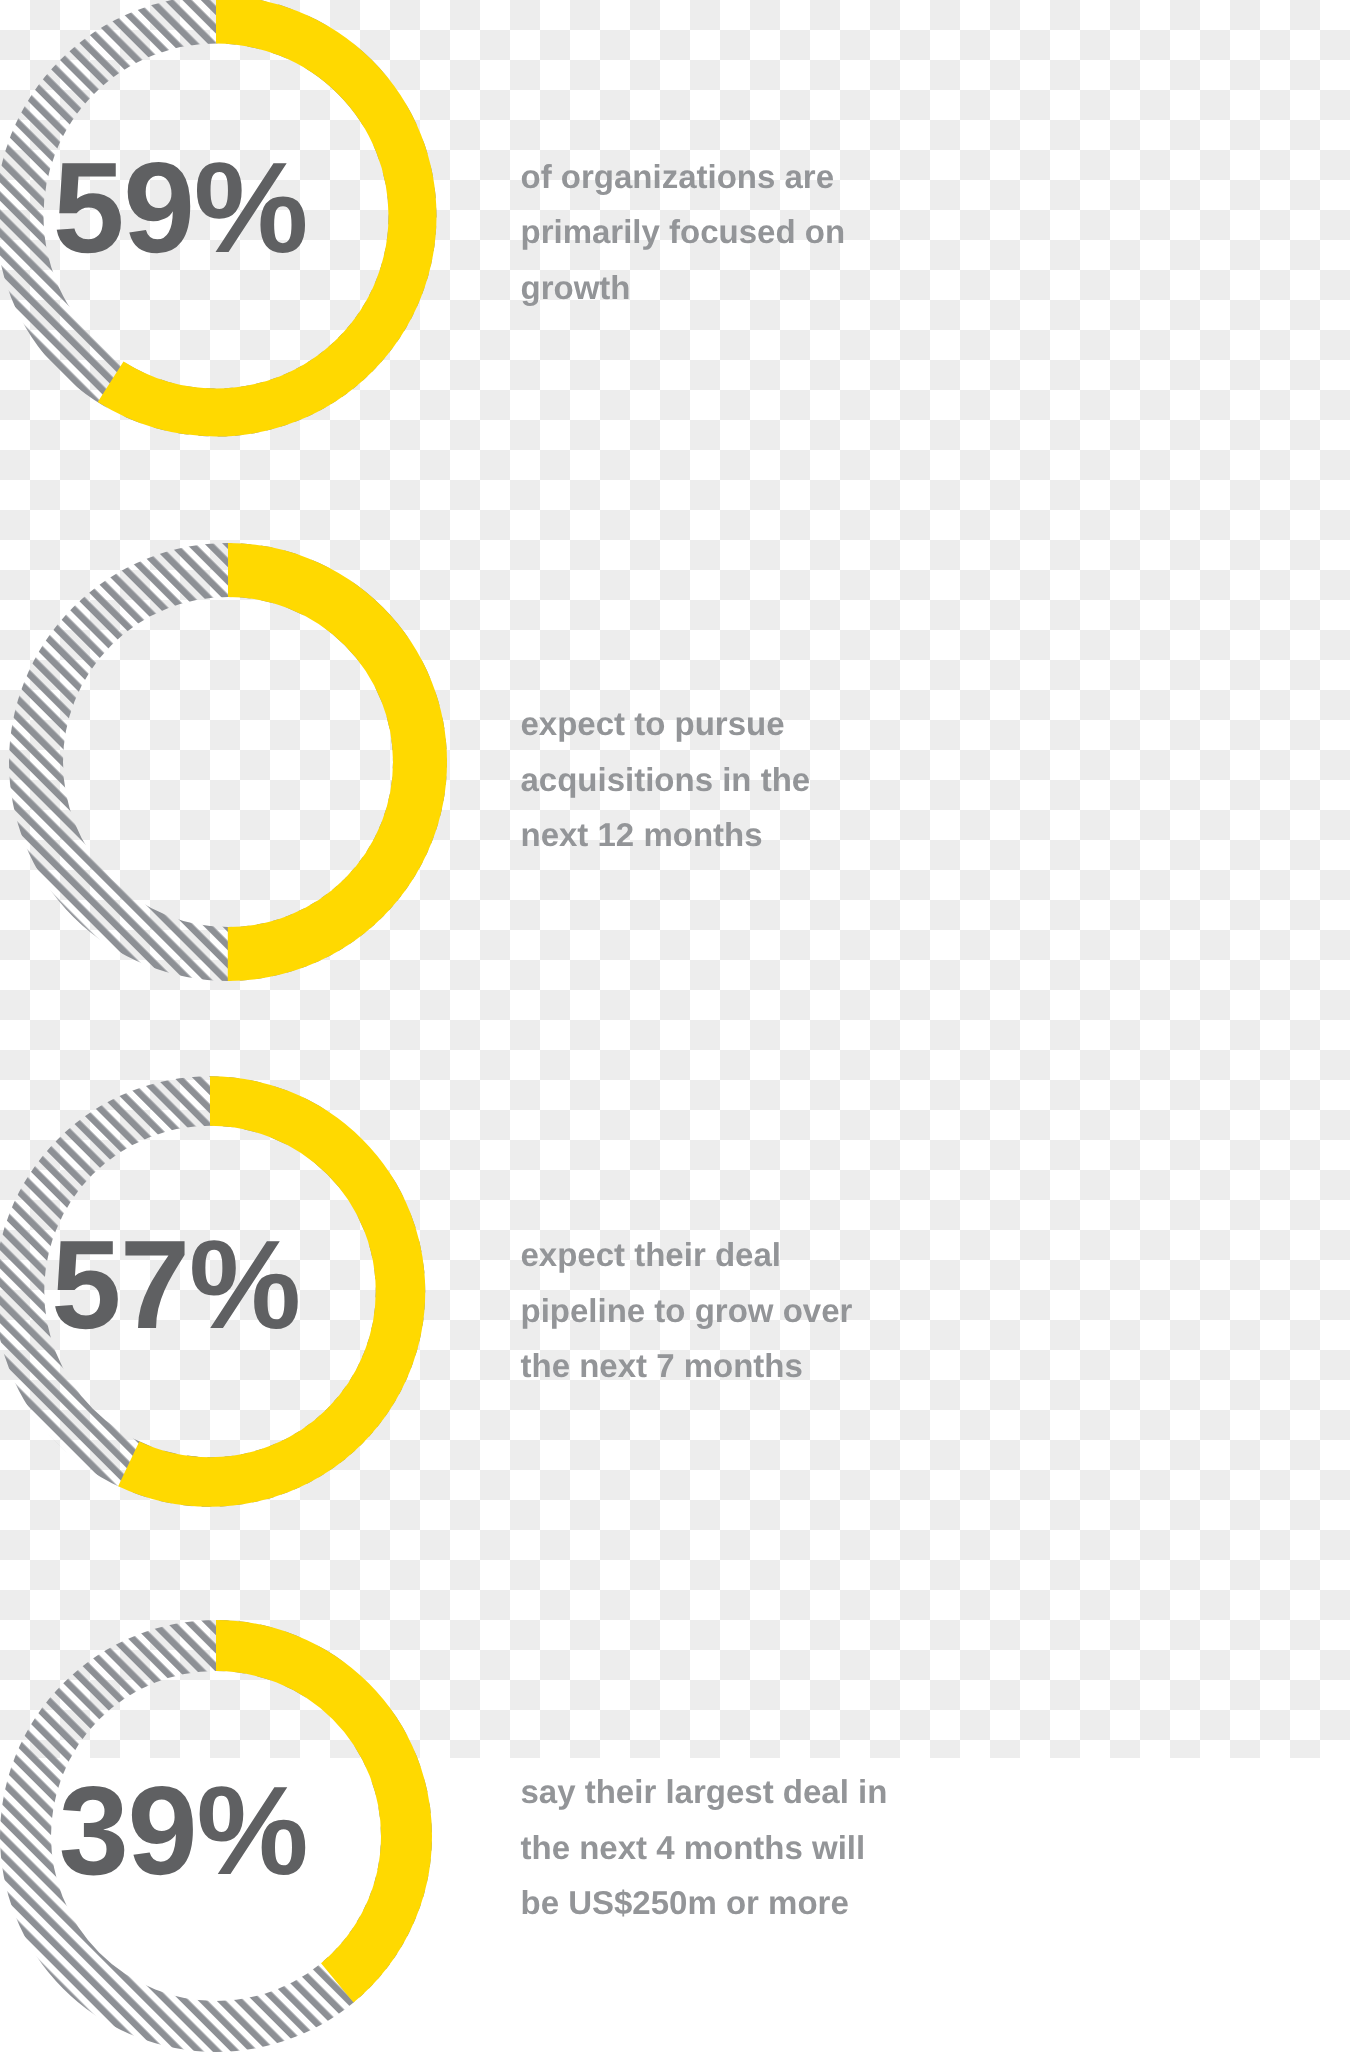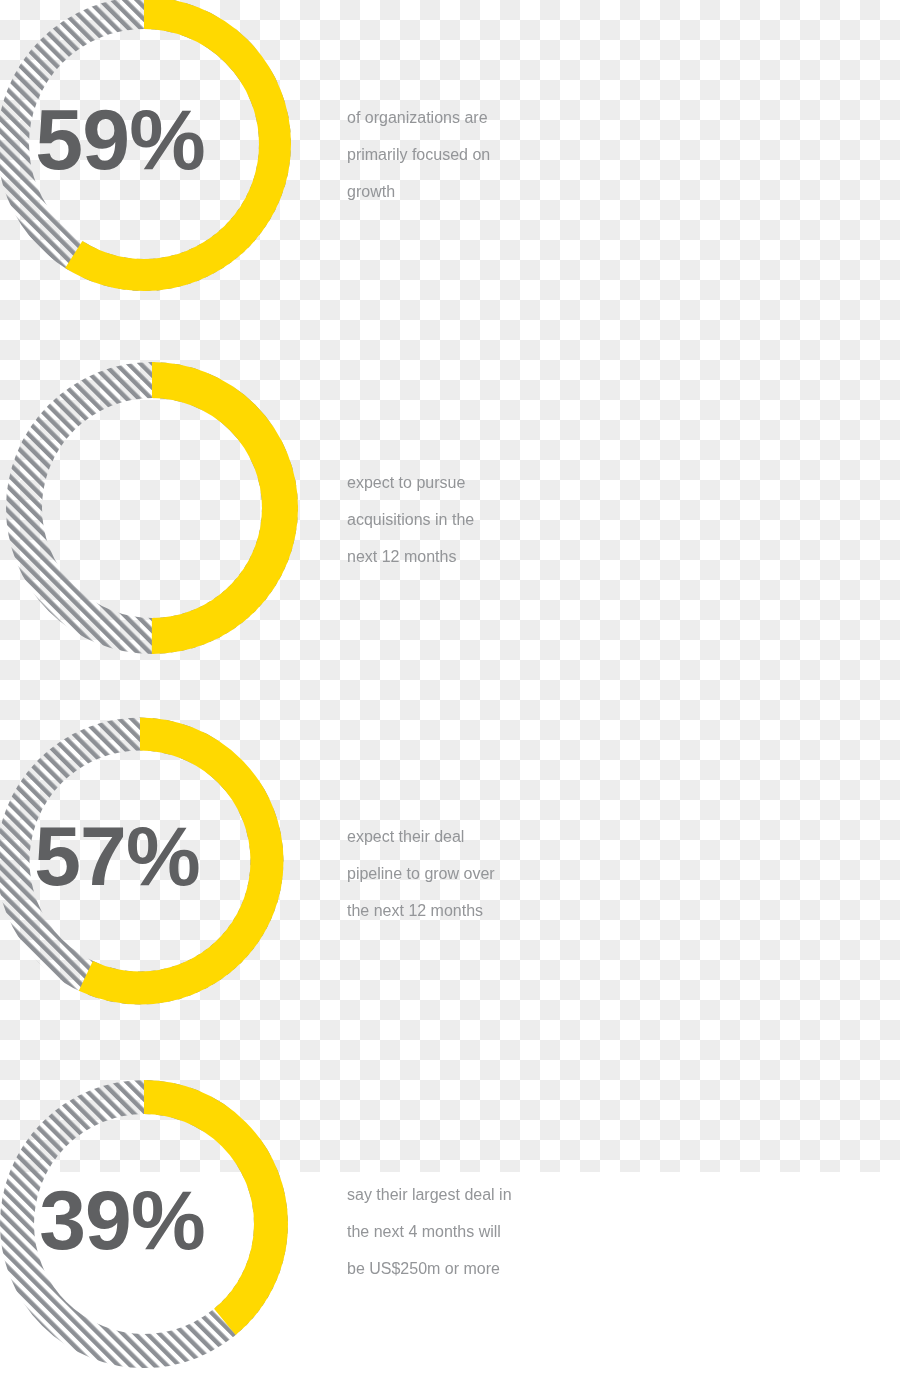--- a/index.html
+++ b/index.html
@@ -49,24 +49,24 @@
     color: #5f6062;
     letter-spacing: -0.01em;
     white-space: nowrap;
     line-height: 1;
     text-align: center;
   }
 
   .caption {
     position: absolute;
     color: #939598;
-    font-size: 16px;
+    font-size: 22px;
     line-height: 37px;
     white-space: pre-line;
-    font-weight: normal;
+    font-weight: bold;
   }
 </style>
 </head>
 <body>
 
 <div id="canvas">
 
   <div class="stat-row" style="top:-4px;height:300px;">
     <div class="donut-wrap" style="left:-4px;top:0;width:296px;height:296px;">
       <svg class="donut-svg" width="296" height="296" viewBox="0 0 296 296">
@@ -114,21 +114,21 @@
           </pattern>
         </defs>
         <circle cx="146" cy="143" r="127" fill="none" stroke="url(#hatch3)" stroke-width="33"></circle>
 
         <circle cx="146" cy="143" r="127" fill="none" stroke="#FFD900" stroke-width="33" stroke-dasharray="454.8 343.1" transform="rotate(-90 146 143)"></circle>
       </svg>
       <div class="pct-label" style="left:0;top:96px;width:246px;font-size:84px;">57%</div>
     </div>
     <div class="caption" style="left:347px;top:100px;width:320px;">expect their deal
 pipeline to grow over
-the next 12 months</div>
+the next 7 months</div>
   </div>
 
   <div class="stat-row" style="top:1078px;height:300px;">
     <div class="donut-wrap" style="left:-2px;top:0;width:296px;height:300px;">
       <svg class="donut-svg" width="296" height="300" viewBox="0 0 296 300">
         <defs>
           <pattern id="hatch4" patternUnits="userSpaceOnUse" width="8.6" height="8.6" patternTransform="rotate(-45)">
             <rect x="0" y="0" width="4.4" height="8.6" fill="#8D9095"></rect>
           </pattern>
         </defs>

